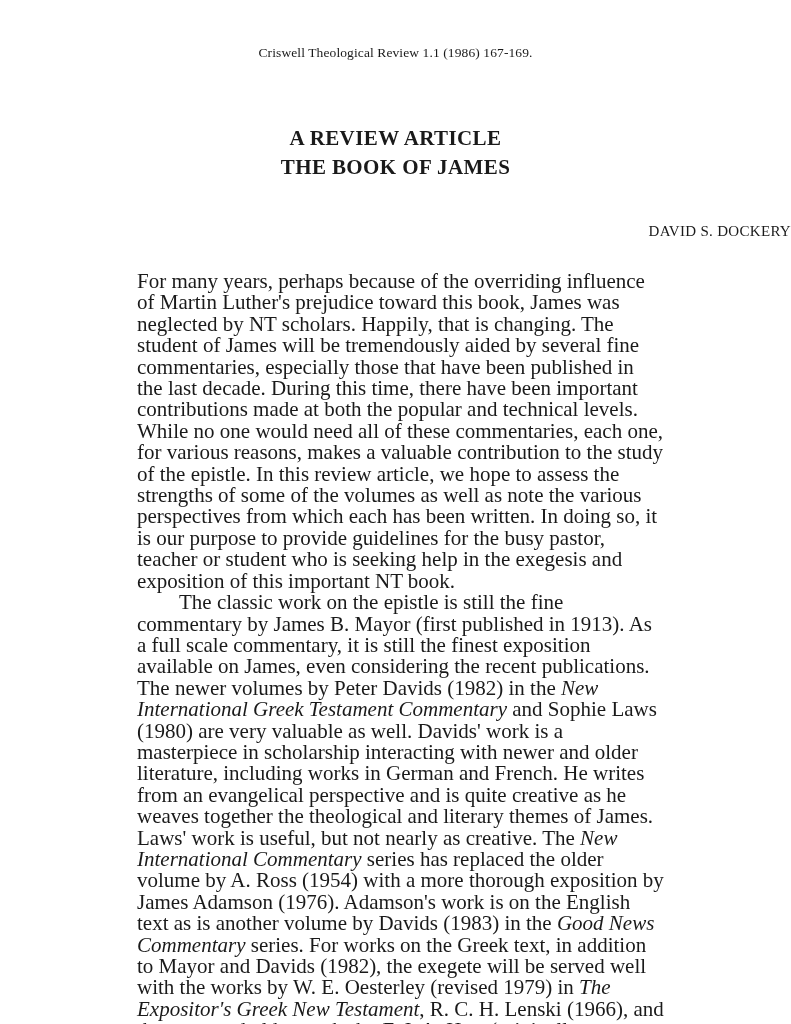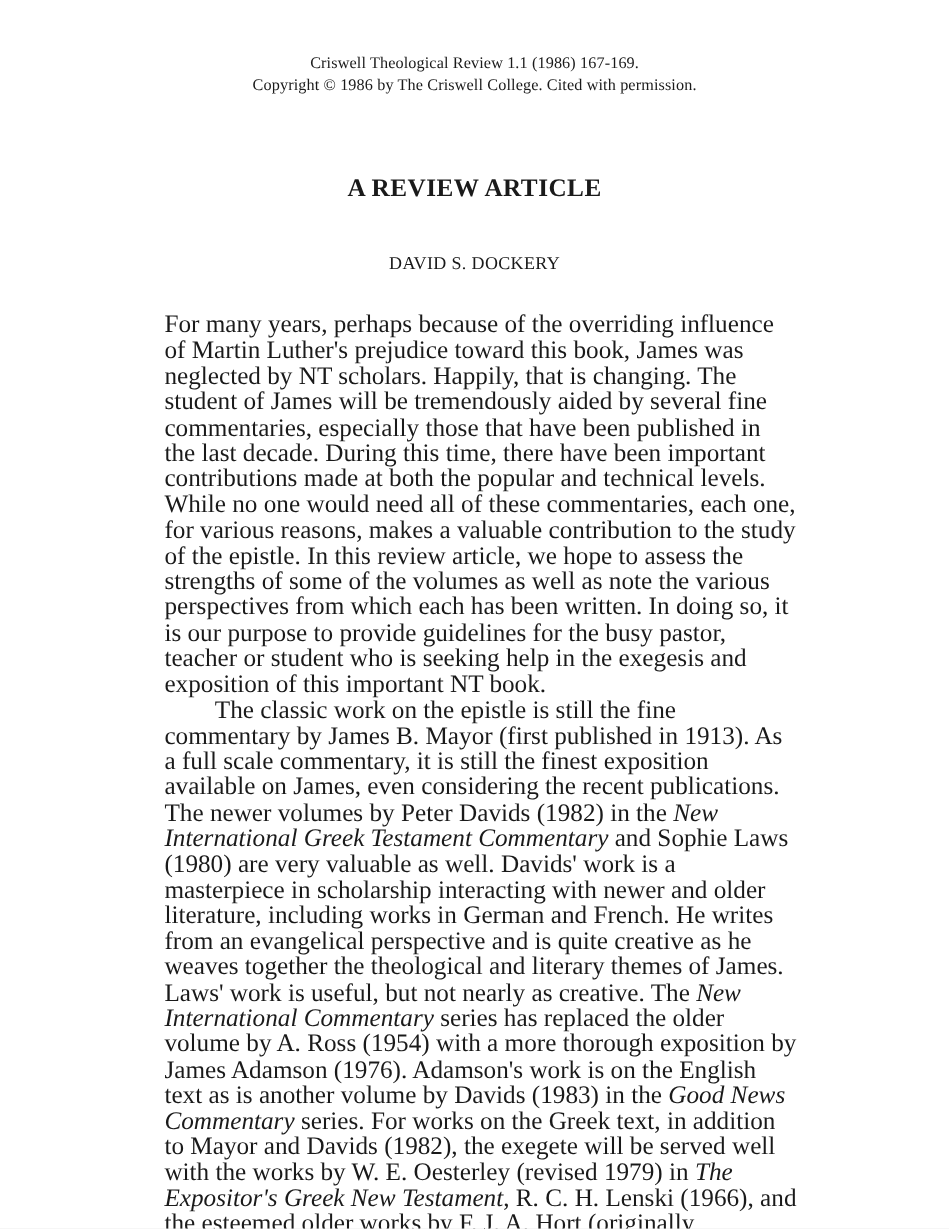--- a/index.html
+++ b/index.html
@@ -34,21 +34,21 @@
     font-size: 21px;
     font-weight: bold;
     line-height: 29px;
     letter-spacing: 0.4px;
   }
   .article-title .title-line {
     display: block;
   }
   .author-block {
     margin-top: 40px;
-    text-align: center;
+    text-align: right;
   }
   .author-name {
     font-size: 15px;
     line-height: 19px;
     letter-spacing: 0.3px;
   }
   .author-affiliation {
     font-size: 16.5px;
     line-height: 21px;
     margin-top: 2px;
@@ -67,25 +67,25 @@
     text-indent: 42px;
   }
 </style>
 </head>
 <body>
 
 <div class="page">
 
   <div class="scan-header">
     <span class="line">Criswell Theological Review 1.1 (1986) 167-169.</span>
-    <span class="line">Copyright © 1986 by The Criswell College. Cited with permission.</span>
   </div>
 
   <h1 class="article-title">
     <span class="title-line">A REVIEW ARTICLE</span>
+    <span class="title-line">THE BOOK OF JAMES</span>
   </h1>
 
   <div class="author-block">
     <div class="author-name">DAVID S. DOCKERY</div>
   </div>
 
   <div class="article-body">
       <p><span>For many years, perhaps because of the overriding influence of Martin Luther's prejudice toward this book, James was neglected by NT scholars. Happily, that is changing. The student of James will be tremendously aided by several fine commentaries, especially those that have been published in the last decade. During this time, there have been important contributions made at both the popular and technical levels. While no one would need all of these commentaries, each one, for various reasons, makes a valuable contribution to the study of the epistle. In this review article, we hope to assess the strengths of some of the volumes as well as note the various perspectives from which each has been written. In doing so, it is our purpose to provide guidelines for the busy pastor, teacher or student who is seeking help in the exegesis and exposition of this important NT book.</span></p>
       <p class="indent"><span>The classic work on the epistle is still the fine commentary by James B. Mayor (first published in 1913). As a full scale commentary, it is still the finest exposition available on James, even considering the recent publications. The newer volumes by Peter Davids (1982) in the </span><i>New International Greek Testament Commentary</i><span> and Sophie Laws (1980) are very valuable as well. Davids' work is a masterpiece in scholarship interacting with newer and older literature, including works in German and French. He writes from an evangelical perspective and is quite creative as he weaves together the theological and literary themes of James. Laws' work is useful, but not nearly as creative. The </span><i>New International Commentary</i><span> series has replaced the older volume by A. Ross (1954) with a more thorough exposition by James Adamson (1976). Adamson's work is on the English text as is another volume by Davids (1983) in the </span><i>Good News Commentary</i><span> series. For works on the Greek text, in addition to Mayor and Davids (1982), the exegete will be served well with the works by W. E. Oesterley (revised 1979) in </span><i>The Expositor's Greek New Testament</i><span>, R. C. H. Lenski (1966), and the esteemed older works by F. J. A. Hort (originally published 1909) and J. H. Ropes (1916) in the </span><i>International Critical Commentary.</i></p>
     </div>

